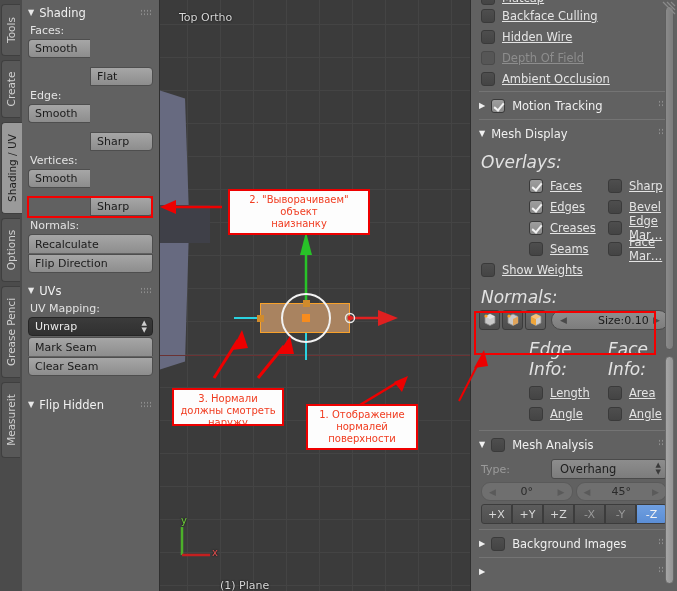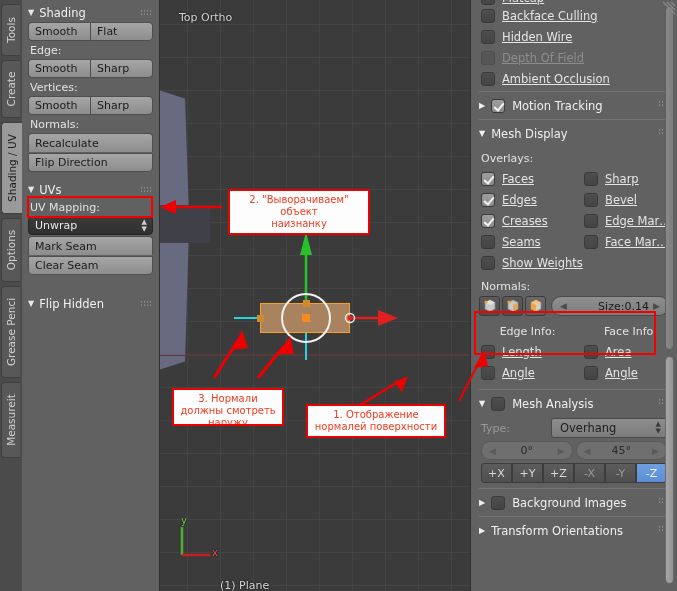--- a/index.html
+++ b/index.html
@@ -70,21 +70,21 @@
     flex: 1;
     height: 19px;
     background: linear-gradient(#a6a6a6, #8d8d8d);
     border: 1px solid #4e4e4e;
     color: #1b1b1b;
     font-size: 11px;
     display: flex; align-items: center;
     padding-left: 6px;
   }
   .bbtn.left  { border-radius: 4px 0 0 4px; border-right: none; }
-  .bbtn.right { border-radius: 0 4px 4px 0; }
+  .bbtn.right { border-radius: 0 4px 4px 0; margin-top: 28px; }
   .bbtn.stacktop { border-radius: 4px 4px 0 0; border-bottom: none;}
   .bbtn.stackbot { border-radius: 0 0 4px 4px; }
 
   .dropdown {
     margin: 0 6px 1px 6px; height: 19px;
     background: linear-gradient(#3b3b3b, #303030);
     border: 1px solid #262626; border-radius: 4px;
     color: #e8e8e8; font-size: 11px;
     display: flex; align-items: center; padding-left: 6px;
     position: relative;
@@ -184,42 +184,42 @@
   .rrow.dim { color: #8d8d8d; }
   .rrow.dim .cbx { background: #565656; border-color: #4a4a4a; }
   .divider { height: 1px; background: #747474; margin: 2px 8px; }
   .hdrow {
     display: flex; align-items: center;
     height: 23px; padding-left: 8px;
     color: #f0f0f0; font-size: 11.5px;
     position: relative;
   }
   .hdrow .tri { font-size: 8px; margin-right: 6px; }
-  .two-col { display: flex; }
+  .two-col { display: flex; margin-left: 48px; }
   .two-col > div { flex: 1; }
-  .sublbl { color: #e2e2e2; font-size: 11px; padding: 1px 0 3px 10px; }
+  .sublbl { color: #e2e2e2; font-size: 17px; padding: 1px 0 3px 10px; font-style: italic; }
 
   .normbar { display: flex; align-items: center; margin: 0 8px; gap: 2px; }
   .cubebtn {
     width: 21px; height: 20px;
     background: linear-gradient(#5b5b5b, #4d4d4d);
     border: 1px solid #3b3b3b;
     border-radius: 3px;
     display: flex; align-items: center; justify-content: center;
   }
   .sizefield {
     flex: 1; height: 20px; margin-left: 3px;
     background: linear-gradient(#8f8f8f, #7d7d7d);
     border: 1px solid #4a4a4a; border-radius: 10px;
     display: flex; align-items: center; justify-content: space-between;
     padding: 0 8px;
     color: #1b1b1b; font-size: 11px;
   }
   .sizefield .arr { color: #4a4a4a; font-size: 9px; }
-  .sizefield .mid { flex: 1; display: flex; justify-content: center; padding: 0 4px; margin-left: 27px; }
+  .sizefield .mid { flex: 1; display: flex; justify-content: flex-start; padding: 0 4px; margin-left: 27px; }
 
   .typerow { display: flex; align-items: center; margin: 3px 10px; gap: 8px; }
   .typerow .tl { color: #9a9a9a; font-size: 11px; width: 62px; }
   .selbox {
     flex: 1; height: 20px;
     background: linear-gradient(#8d8d8d, #7c7c7c);
     border: 1px solid #4a4a4a; border-radius: 3px;
     display: flex; align-items: center; padding-left: 8px;
     color: #1d1d1d; font-size: 11.5px;
     position: relative;
@@ -286,20 +286,21 @@
   </div>
 
   <div id="leftpanel">
 
     <div class="sec-header" style="margin-top:3px;">
       <span class="tri">▼</span>
       <span>Shading</span>
       <span class="grip"></span>
     </div>
 
+    <div class="lbl">Faces:</div>
     <div class="btnrow">
       <div class="bbtn left">Smooth</div>
       <div class="bbtn right">Flat</div>
     </div>
 
     <div class="lbl">Edge:</div>
     <div class="btnrow">
       <div class="bbtn left">Smooth</div>
       <div class="bbtn right">Sharp</div>
     </div>
@@ -400,21 +401,21 @@
       <div>2. "Выворачиваем" объект</div>
       <div>наизнанку</div>
     </div>
 
     <div class="callout" style="left:12px; top:388px; width:112px; overflow:hidden; height:38px;">
       <div>3. Нормали</div>
       <div>должны смотреть</div>
       <div>наружу</div>
     </div>
 
-    <div class="callout" style="left:146px; top:404px; width:140px;">
+    <div class="callout" style="left:146px; top:404px; width:112px;">
       <div>1. Отображение</div>
       <div>нормалей поверхности</div>
     </div>
   </div>
 
   <div id="rightpanel">
 
     <div class="rrow" style="height:14px; margin-top:-9px;">
       <span class="cbx"></span>
       <span>Matcap</span>
@@ -521,27 +522,27 @@
         <svg width="14" height="14" viewBox="0 0 14 14">
           <polygon points="7,1 12,3.5 12,10 7,12.5 2,10 2,3.5" fill="#cfcfcf" stroke="#8a8a8a" stroke-width="0.8"></polygon>
           <polygon points="2,3.5 7,6 7,12.5 2,10" fill="#f0a63a"></polygon>
           <polygon points="7,1 12,3.5 7,6 2,3.5" fill="#f6c176"></polygon>
         </svg>
       </div>
       <div class="sizefield">
         <span class="arr">◀</span>
         <span class="mid">
           <span>Size:</span>
-          <span>0.14</span>
+          <span>0.10</span>
         </span>
         <span class="arr">▶</span>
       </div>
     </div>
 
-    <div class="two-col" style="margin-top:8px;text-align:center;">
+    <div class="two-col" style="margin-top:8px;">
       <div>
         <div class="sublbl">Edge Info:</div>
         <div class="rrow">
           <span class="cbx"></span>
           <span>Length</span>
         </div>
         <div class="rrow">
           <span class="cbx"></span>
           <span>Angle</span>
         </div>
@@ -604,21 +605,20 @@
       <span class="tri">▶</span>
       <span class="cbx"></span>
       <span>Background Images</span>
       <span class="grip"></span>
     </div>
 
     <div class="divider"></div>
 
     <div class="hdrow">
       <span class="tri">▶</span>
-      <span>Transform Orientations</span>
       <span class="grip"></span>
     </div>
 
     <div id="scrollbar" style="top:6px; height:344px;"></div>
     <div style="position:absolute; right:3px; top:356px; width:9px; height:228px;
                 background:linear-gradient(to right,#a6a6a6,#949494);
                 border:1px solid #6a6a6a; border-radius:5px;"></div>
   </div>
 
   <div class="hilite-red" style="left:474px; top:311px; width:182px; height:44px;"></div>

